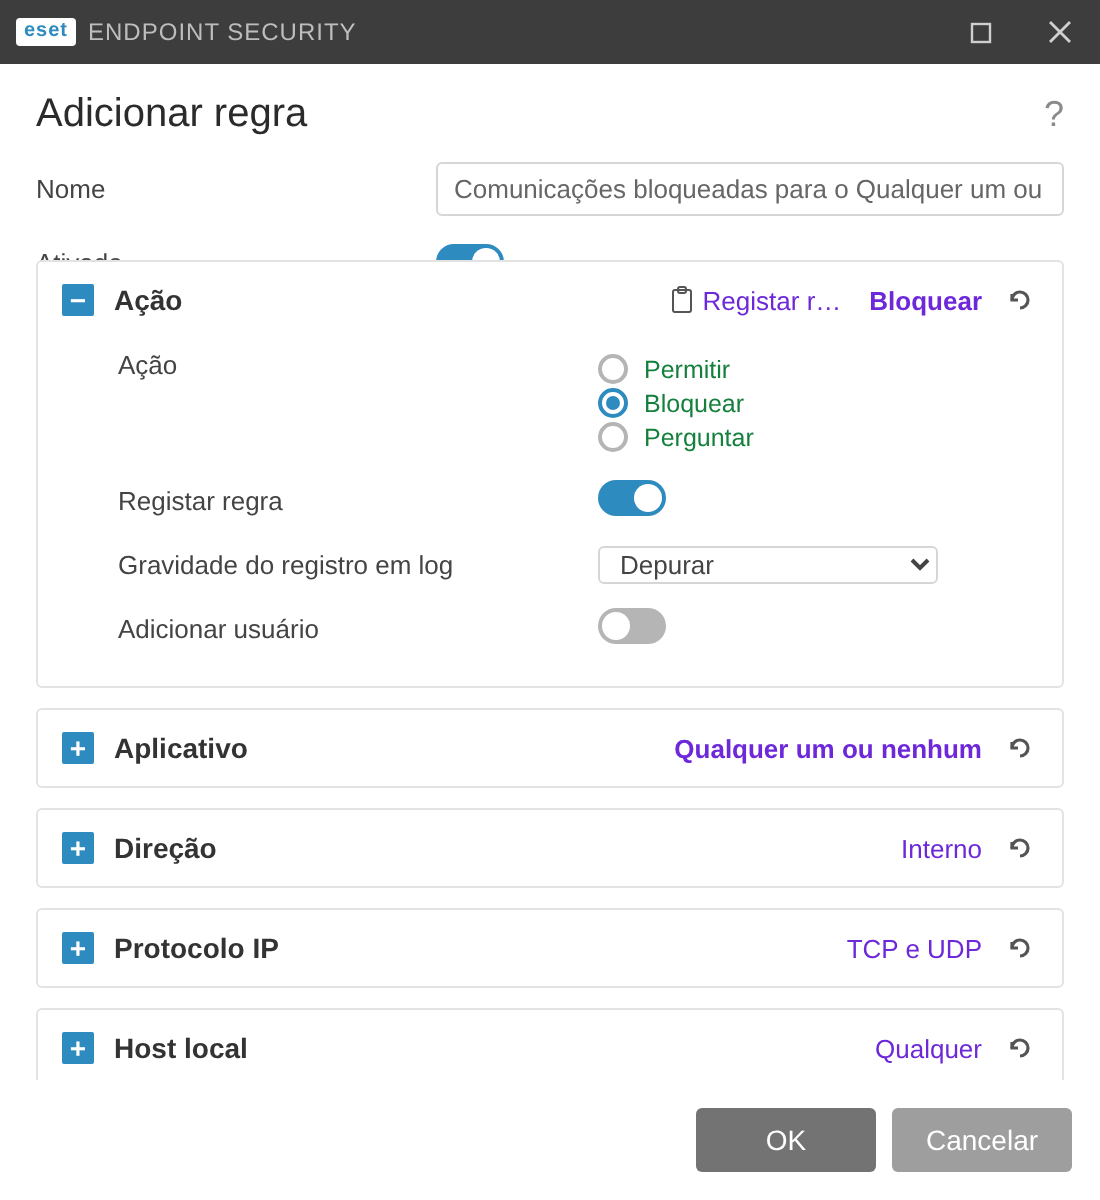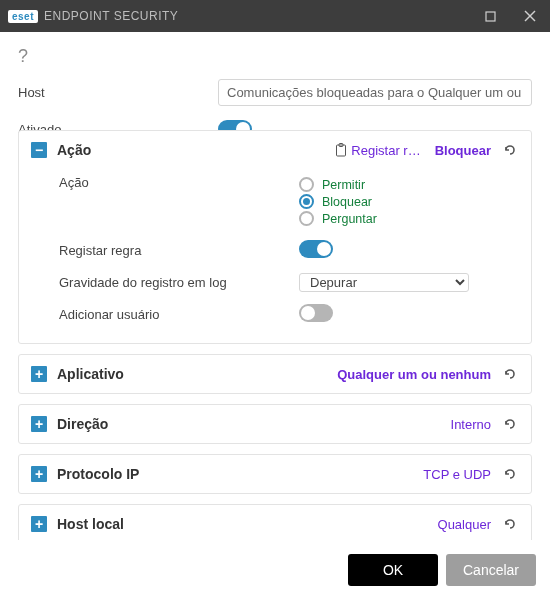--- a/index.html
+++ b/index.html
@@ -1,19 +1,19 @@
 <!DOCTYPE html>
 <html><head>
 <meta charset="utf-8">
 <style>
   * { box-sizing: border-box; font-family: "Segoe UI", Arial, sans-serif; }
   body { margin: 0; width: 550px; height: 600px; background: #fff; overflow: hidden; position: relative; }
 
   .titlebar { height: 32px; background: #3d3d3d; display: flex; align-items: center; padding: 0 0 0 8px; color: #fff; }
-  .titlebar .brand { font-size: 12px; letter-spacing: 0.5px; display: flex; align-items: center; gap: 6px; }
+  .titlebar .brand { font-size: 12px; letter-spacing: 0.5px; display: flex; gap: 6px; }
   .titlebar .brand .eset-badge { background: #fff; color: #2e8bbf; font-weight: 700; font-size: 10px; padding: 1px 4px; border-radius: 2px; }
   .titlebar .brand .prod { color: #bdbdbd; font-weight: 400; }
   .titlebar .spacer { flex: 1; }
   .titlebar .winbtn { width: 40px; height: 32px; display: flex; align-items: center; justify-content: center; color: #cfcfcf; }
   .titlebar .winbtn svg { display: block; }
 
   .header { padding: 14px 18px 8px 18px; display: flex; align-items: center; }
   .header h1 { margin: 0; font-size: 20px; font-weight: 400; color: #2b2b2b; flex: 1; }
   .help { color: #8a8a8a; font-size: 18px; }
 
@@ -50,21 +50,21 @@
 
   .radio { display: flex; align-items: center; gap: 8px; font-size: 12.5px; color: #15803d; margin: 2px 0; }
   .radio .circ { width: 15px; height: 15px; border: 2px solid #b5b5b5; border-radius: 50%; position: relative; }
   .radio.checked .circ { border-color: #2e8bbf; }
   .radio.checked .circ::after { content: ""; position: absolute; top: 2px; left: 2px; right: 2px; bottom: 2px; background: #2e8bbf; border-radius: 50%; }
 
   select { border: 1px solid #d6d6d6; border-radius: 3px; padding: 0 6px; font-size: 13px; width: 170px; background: #fff; color: #444; }
 
   .footer { position: absolute; bottom: 0; left: 0; right: 0; height: 60px; display: flex; align-items: center; justify-content: flex-end; padding-right: 14px; gap: 8px; background: #fff; }
   .btn { min-width: 90px; padding: 8px 16px; border-radius: 3px; font-size: 14px; border: none; cursor: pointer; }
-  .btn.primary { background: #000000; color: #fff; }
+  .btn.primary { background: #737373; color: #fff; }
   .btn.secondary { background: #9e9e9e; color: #fff; }
 </style>
 </head>
 <body>
 
 <div class="titlebar">
   <div class="brand">
     <span class="eset-badge">eset</span>
     <span class="prod">ENDPOINT SECURITY</span>
   </div>
@@ -76,25 +76,26 @@
   </div>
   <div class="winbtn">
     <svg width="12" height="12">
         <line x1="1" y1="1" x2="11" y2="11" stroke="#cfcfcf" stroke-width="1.4"></line>
         <line x1="11" y1="1" x2="1" y2="11" stroke="#cfcfcf" stroke-width="1.4"></line>
       </svg>
   </div>
 </div>
 
 <div class="header">
+  <h1>Adicionar regra</h1>
   <span class="help">?</span>
 </div>
 
 <div class="formrow">
-  <span class="lbl">Host</span>
+  <span class="lbl">Nome</span>
   <input type="text" value="Comunicações bloqueadas para o Qualquer um ou nenhum" style="">
 </div>
 
 <div class="formrow" style="margin-top:6px;">
   <span class="lbl">Ativado</span>
   <span class="toggle on">
       <span class="knob"></span>
     </span>
 </div>
 

